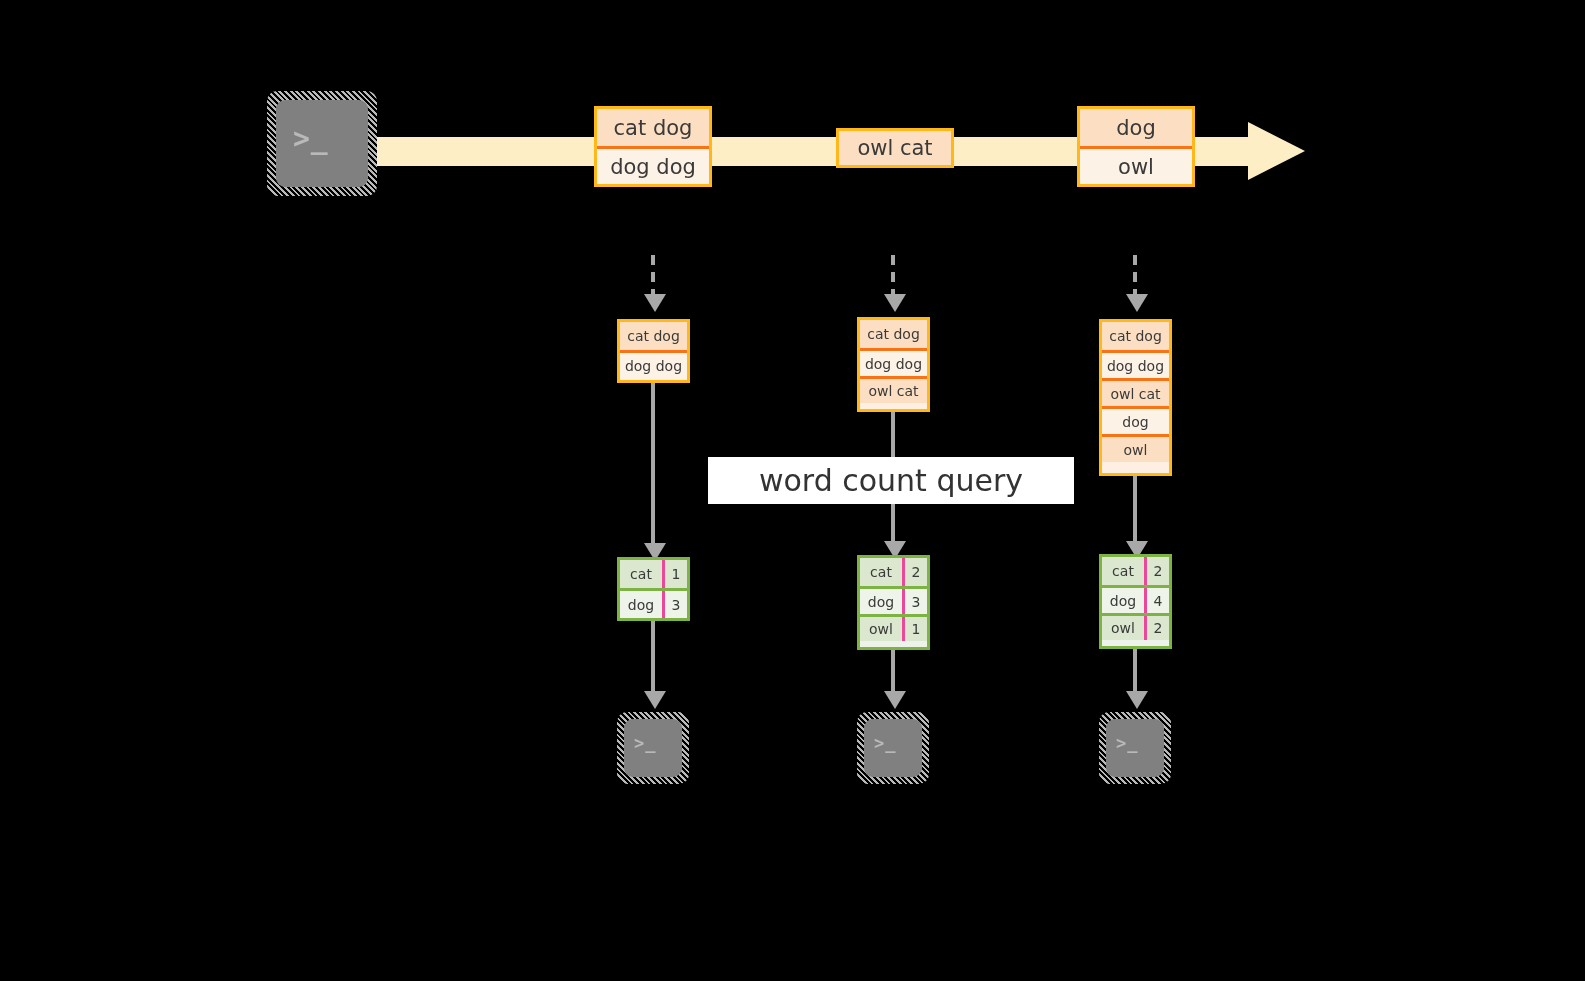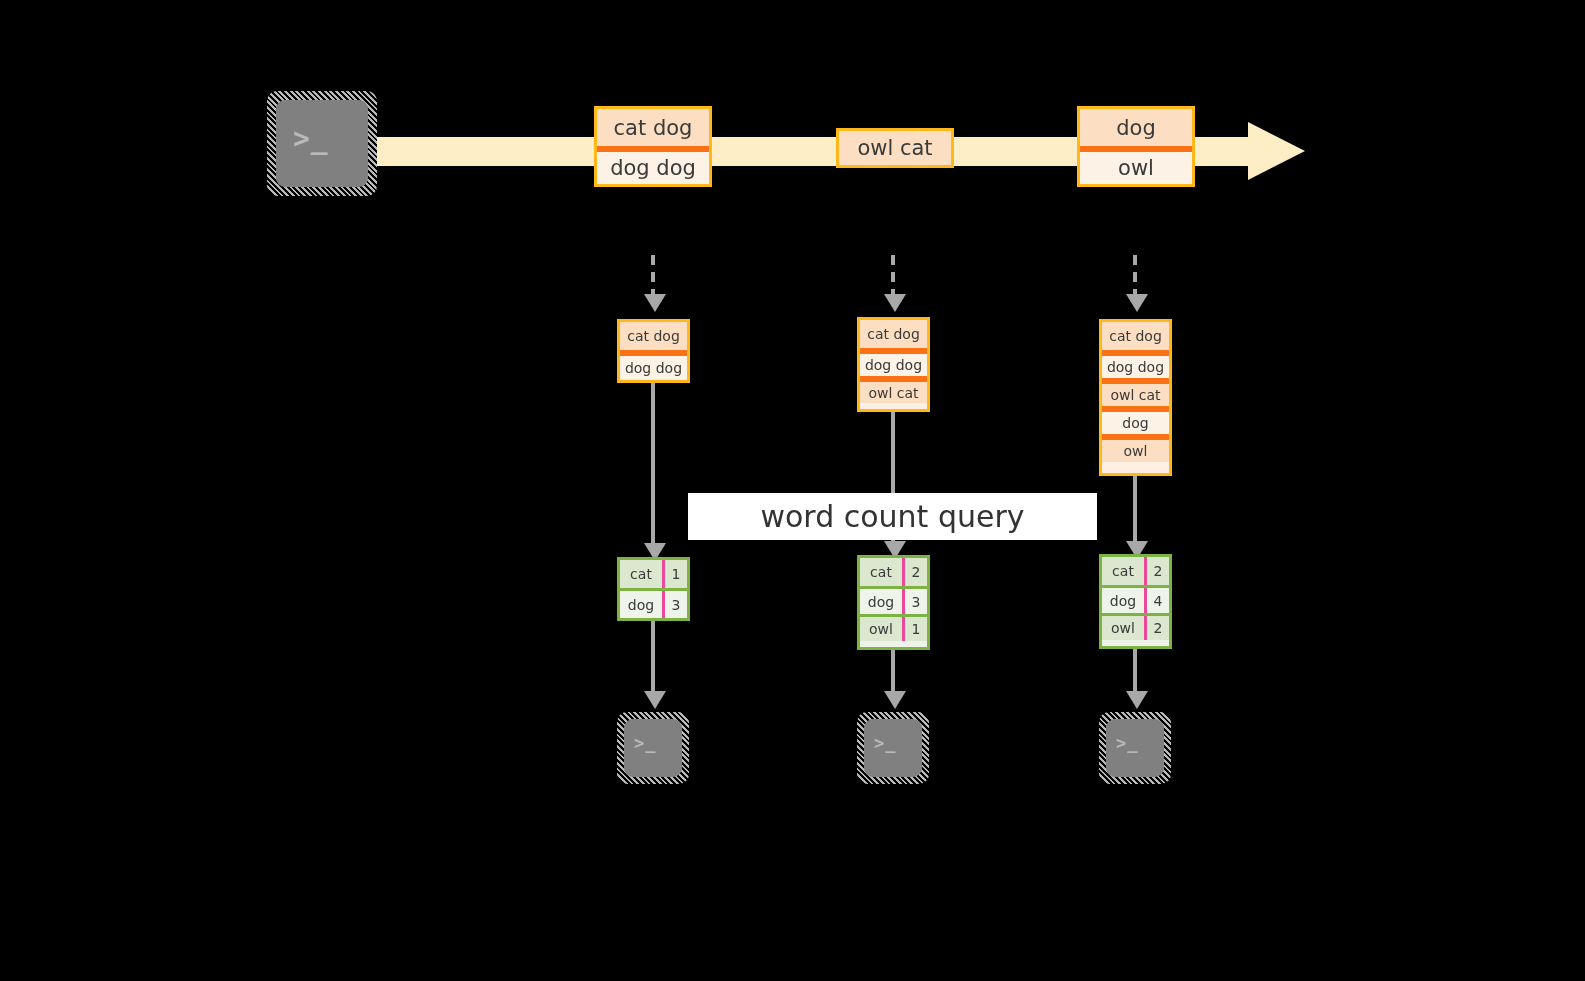--- a/index.html
+++ b/index.html
@@ -21,21 +21,21 @@
   
   .band{position:absolute;background:#fdeec6;}
   .arrowhead{position:absolute;width:0;height:0;}
 
   
   .obox{position:absolute;box-sizing:border-box;border:3px solid #ffb71a;background:#fdf0e2;}
   .orow{box-sizing:border-box;display:flex;align-items:center;justify-content:center;
         color:#3a3a3a;white-space:nowrap;}
   .orow.dk{background:#fcdfc2;}
   .orow.lt{background:#fdf2e6;}
-  .orow + .orow{border-top:6px solid #f97316;}
+  .orow + .orow{border-top:3px solid #f97316;}
 
   
   .gbox{position:absolute;box-sizing:border-box;border:3px solid #7cb342;background:#edf3e8;}
   .grow{display:flex;box-sizing:border-box;}
   .grow + .grow{border-top:3px solid #7cb342;}
   .gcell{box-sizing:border-box;display:flex;align-items:center;justify-content:center;
          color:#3a3a3a;white-space:nowrap;}
   .gcell.k{border-right:3px solid #ec4899;}
   .grow.dk .gcell{background:#dbe7cf;}
   .grow.lt .gcell{background:#eef4e9;}
@@ -172,15 +172,15 @@
   </div>
   <div class="vline" style="left:1133px;top:649px;height:44px;"></div>
   <div class="vhead" style="left:1126px;top:691px;"></div>
 
   <div class="term" style="left:1099px;top:712px;width:72px;height:72px;">
     <div class="hatch"></div>
     <div class="inner" style="left:7px;top:7px;right:7px;bottom:7px;"></div>
     <div class="glyph" style="left:17px;top:23px;font-size:17px;">&gt;_</div>
   </div>
 
-  <div class="wlabel" style="left:688px;top:457px;width:409px;height:47px;font-size:30px;margin-top:36px;">word count query</div>
+  <div class="wlabel" style="left:708px;top:457px;width:366px;height:47px;font-size:30px;">word count query</div>
 
 </div>
 
 </body></html>

